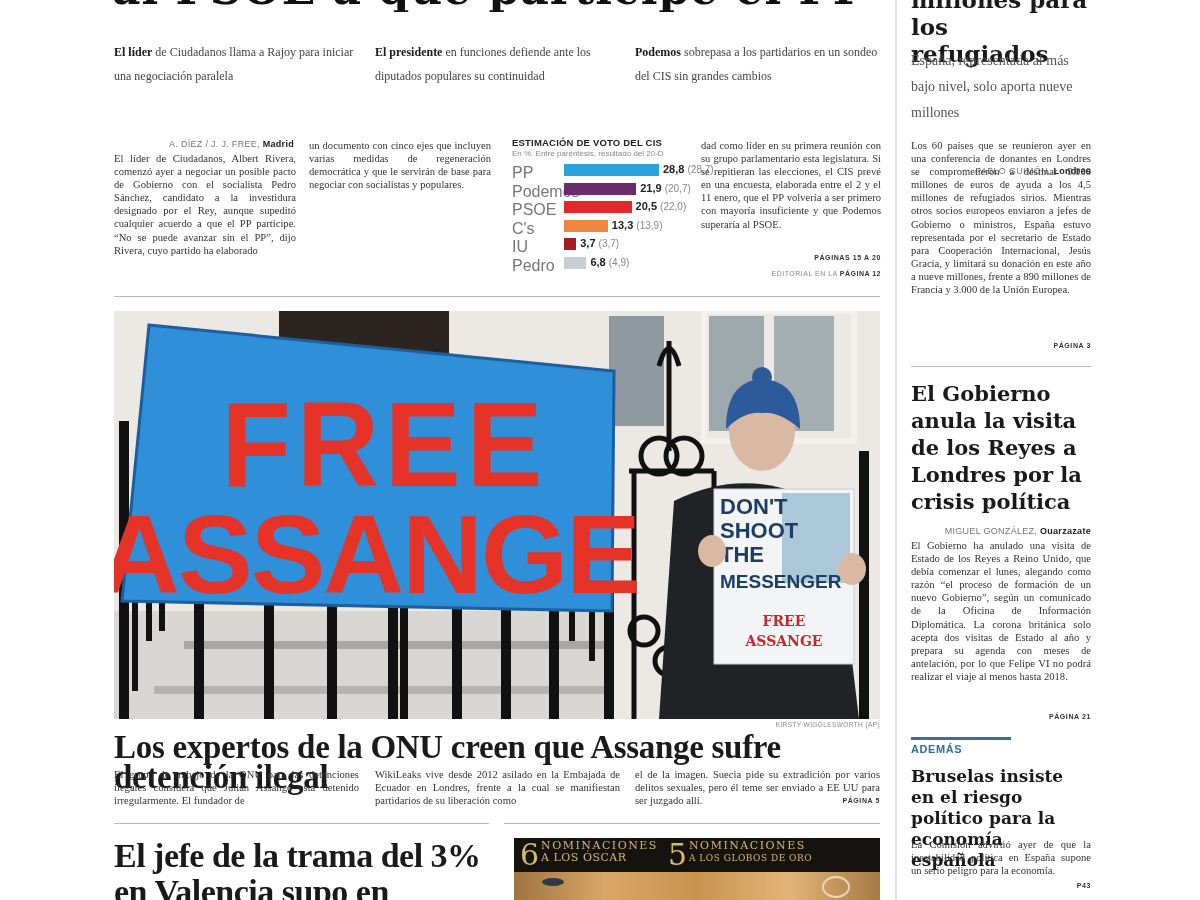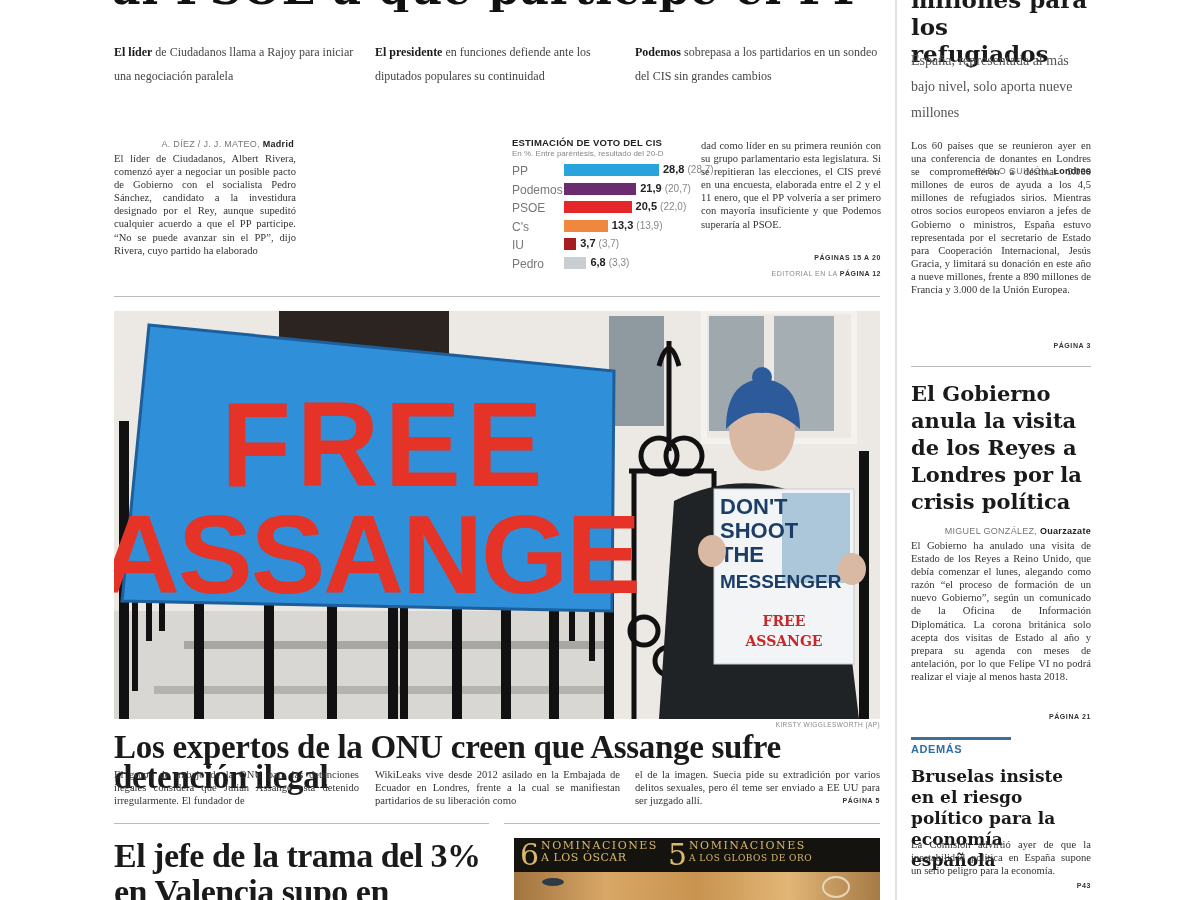--- a/index.html
+++ b/index.html
@@ -34,21 +34,21 @@
   .pageref {
     font-family: "Liberation Sans", sans-serif; font-size: 7px; font-weight: bold; letter-spacing: 0.6px; color: #333;
     text-transform: uppercase;
   }
 
   
   .chart { left: 496px; top: 137px; width: 185px; margin-left: 16px; }
   .chart-title { font-family: "Liberation Sans", sans-serif; font-weight: bold; font-size: 9.5px; color: #222; letter-spacing: 0.2px; }
   .chart-sub { font-family: "Liberation Sans", sans-serif; font-size: 8px; color: #888; margin-top: 1px; }
   .chart-row { position: relative; height: 18.5px; }
-  .chart-row .lbl { position: absolute; left: 0; top: 3px; font-family: "Liberation Sans", sans-serif; font-size: 12px; color: #777; }
+  .chart-row .lbl { position: absolute; left: 0; top: 3px; font-family: "Liberation Sans", sans-serif; font-size: 16px; color: #777; }
   .chart-row .bar { position: absolute; left: 52px; top: 3px; height: 12px; }
   .chart-row .val { position: absolute; top: 2px; font-family: "Liberation Sans", sans-serif; font-size: 11px; white-space: nowrap; }
   .chart-row .val b { color: #222; }
   .chart-row .val span { color: #888; font-size: 10px; }
 
   .hr { height: 1px; background: #bbb; }
 
   
   .photo { left: 114px; top: 311px; width: 766px; height: 408px; overflow: hidden; background: #e9e6e2; }
   .credit { font-family: "Liberation Sans", sans-serif; font-size: 6.5px; color: #888; letter-spacing: 0.4px; }
@@ -93,26 +93,26 @@
   <b>El líder</b><span> de Ciudadanos llama a Rajoy para iniciar una negociación paralela</span>
 </div>
 <div class="abs deck" style="left:375px;">
   <b>El presidente</b><span> en funciones defiende ante los diputados populares su continuidad</span>
 </div>
 <div class="abs deck" style="left:635px;">
   <b>Podemos</b><span> sobrepasa a los partidarios en un sondeo del CIS sin grandes cambios</span>
 </div>
 
 <div class="abs byline" style="left:114px; top:139px; width:180px;">
-  <span>A. DÍEZ / J. J. MATEO,</span>
+  <span>A. DÍEZ / J. J. FREE,</span>
   <b>Madrid</b>
 </div>
 <div class="abs bodytext" style="left:114px; top:152px; width:182px;">El líder de Ciudadanos, Albert Rivera, comenzó ayer a negociar un posible pacto de Gobierno con el socialista Pedro Sánchez, candidato a la investidura designado por el Rey, aunque supeditó cualquier acuerdo a que el PP participe. “No se puede avanzar sin el PP”, dijo Rivera, cuyo partido ha elaborado</div>
 <div class="abs bodytext" style="left:309px; top:139px; width:182px;">
-  <br>
+  <span>un documento con cinco ejes que incluyen varias medidas de regeneración democrática y que le servirán de base para negociar con socialistas y populares.</span><br>
 </div>
 
 <div class="abs chart">
   <div class="chart-title">ESTIMACIÓN DE VOTO DEL CIS</div>
   <div class="chart-sub">En %. Entre paréntesis, resultado del 20-D</div>
   <div id="chart-rows" style="margin-top:3px;">
       <div class="chart-row">
         <span class="lbl">PP</span>
         <span class="bar" style="width:95px;background:#2aa3dc"></span>
         <span class="val" style="left:151px"><b>28,8</b> <span>(28,7)</span></span>
@@ -133,21 +133,21 @@
         <span class="val" style="left:99.87152777777777px"><b>13,3</b> <span>(13,9)</span></span>
       </div>
       <div class="chart-row">
         <span class="lbl">IU</span>
         <span class="bar" style="width:12.204861111111112px;background:#a51d1f"></span>
         <span class="val" style="left:68.20486111111111px"><b>3,7</b> <span>(3,7)</span></span>
       </div>
       <div class="chart-row">
         <span class="lbl">Pedro</span>
         <span class="bar" style="width:22.430555555555554px;background:#c9ced2"></span>
-        <span class="val" style="left:78.43055555555556px"><b>6,8</b> <span>(3,3)</span></span>
+        <span class="val" style="left:78.43055555555556px"><b>6,8</b> <span>(4,9)</span></span>
       </div>
     </div>
 </div>
 
 <div class="abs bodytext" style="left:701px; top:139px; width:180px;">
   <span>dad como líder en su primera reunión con su grupo parlamentario esta legislatura. Si se repitieran las elecciones, el CIS prevé en una encuesta, elaborada entre el 2 y el 11 enero, que el PP volvería a ser primero con mayoría insuficiente y que Podemos superaría al PSOE.</span>
 </div>
 <div class="abs pageref" style="left:781px; top:254px; width:100px; text-align:right;">Páginas 15 a 20</div>
 <div class="abs" style="left:701px; top:270px; width:180px; text-align:right; font-family:'Liberation Sans',sans-serif; font-size:7px; letter-spacing:0.5px; color:#888; text-transform:uppercase;">
   <span>Editorial en la</span>

